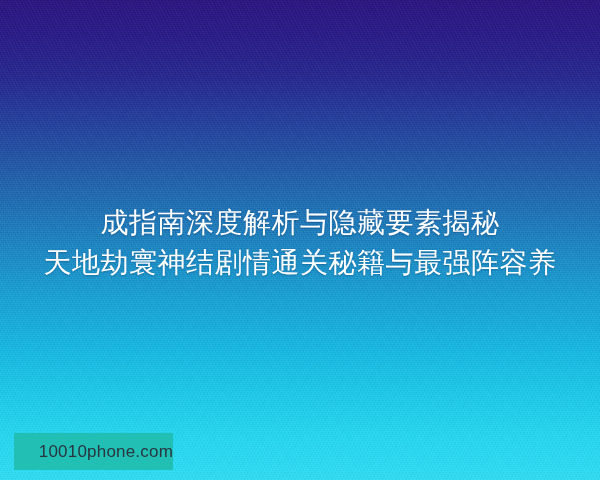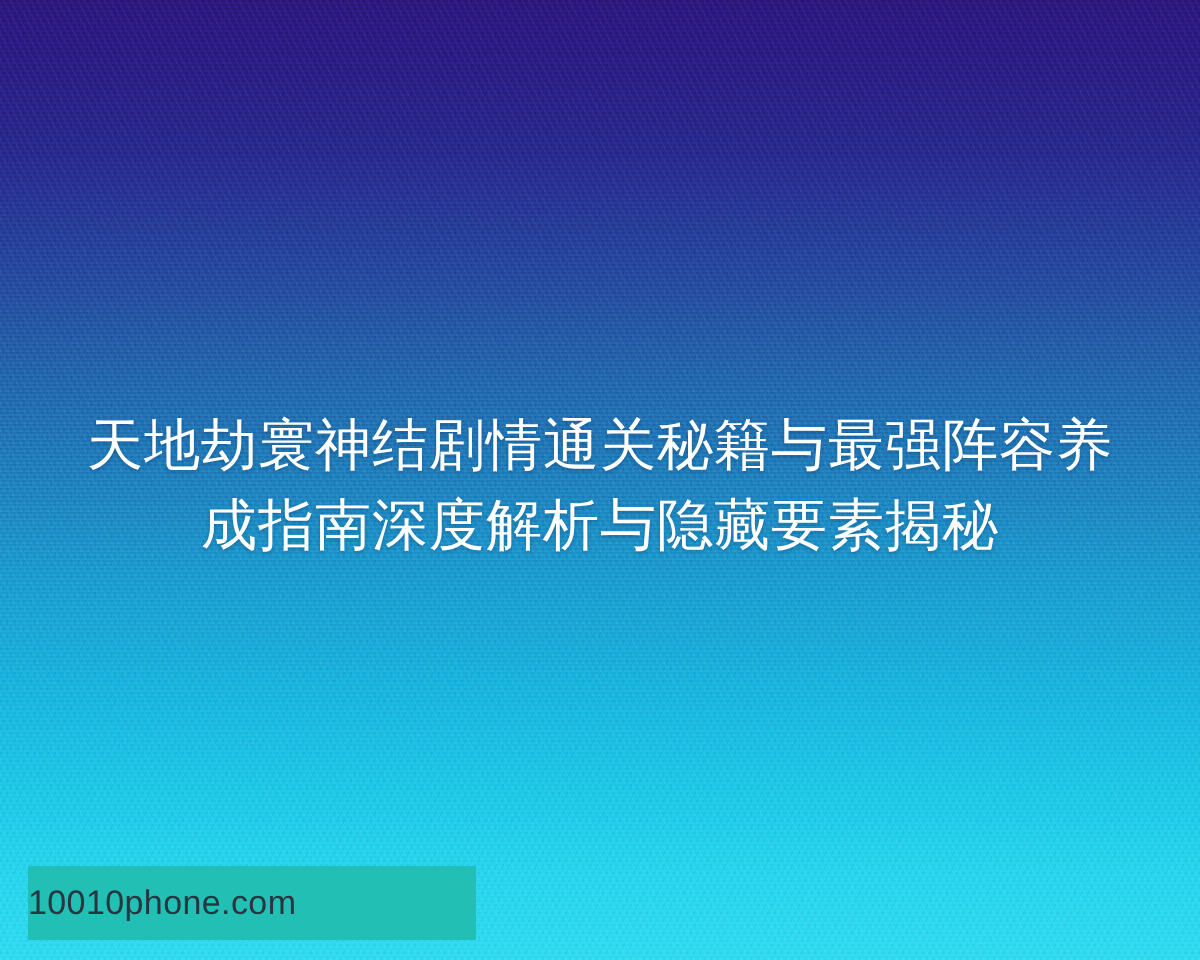--- a/index.html
+++ b/index.html
@@ -78,46 +78,46 @@
     text-shadow: 0 1px 2px rgba(10,30,70,0.30);
     white-space: nowrap;
   }
   #headline .hl-line { display: block; }
 
   
   #watermark-badge {
     position: absolute;
     left: 14px;
     top: 433px;
-    width: 224px;
+    width: 159px;
     height: 37px;
     background: #22bfb5;
     display: flex;
     align-items: center;
-    justify-content: flex-start;
+    justify-content: flex-end;
   }
   #watermark-text {
     color: #27363f;
     font-size: 17px;
     letter-spacing: 0.2px;
     font-weight: 400;
     white-space: nowrap;
   }
 </style>
 </head>
 <body>
 
 <div id="canvas">
 
   <div id="bg-gradient"></div>
   <div id="bg-noise"></div>
   <div id="bg-noise-2"></div>
 
   <div id="headline">
+    <span class="hl-line">成指南深度解析与隐藏要素揭秘</span>
     <span class="hl-line">天地劫寰神结剧情通关秘籍与最强阵容养</span>
-    <span class="hl-line">成指南深度解析与隐藏要素揭秘</span>
   </div>
 
   <div id="watermark-badge">
     <span id="watermark-text">10010phone.com</span>
   </div>
 
 </div>
 
 </body></html>

